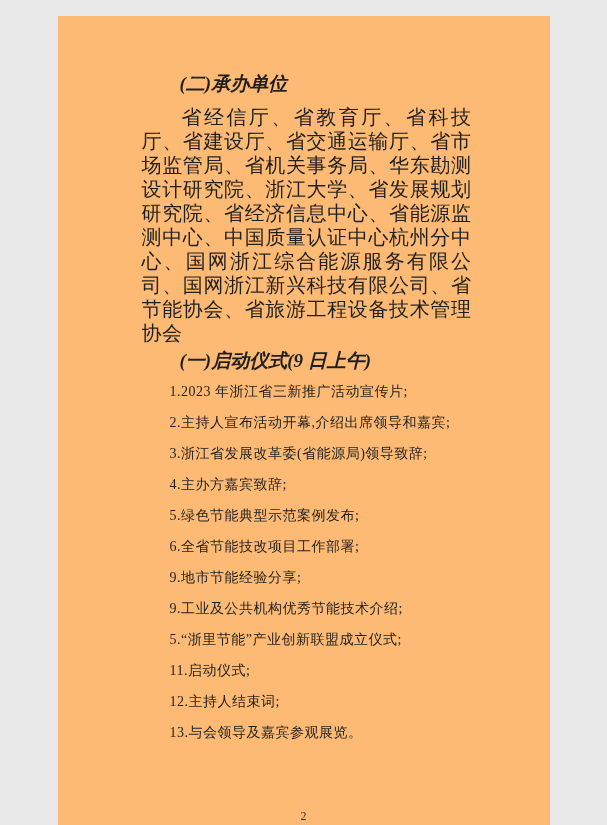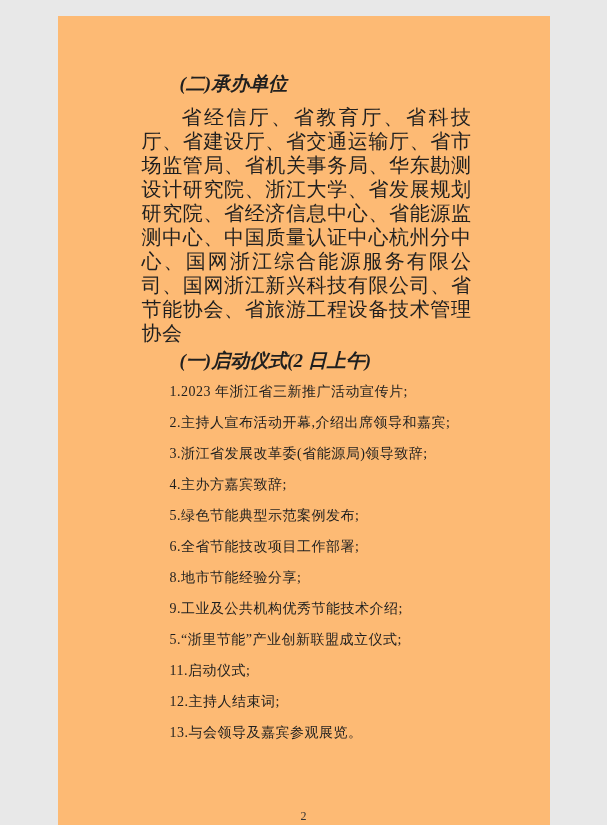--- a/index.html
+++ b/index.html
@@ -68,30 +68,30 @@
 </head>
 <body>
 
 <div class="page">
 
   <h3 class="doc-heading-kai">(二)承办单位</h3>
 
   <p class="doc-paragraph">省经信厅、省教育厅、省科技厅、省建设厅、省交通运输厅、省市场监管局、省机关事务局、华东勘测设计研究院、浙江大学、省发展规划研究院、省经济信息中心、省能源监测中心、中国质量认证中心杭州分中心、国网浙江综合能源服务有限公司、国网浙江新兴科技有限公司、省节能协会、省旅游工程设备技术管理协会</p>
 
 
-  <h3 class="doc-heading-kai">(一)启动仪式(2 日上午)</h3>
+  <h3 class="doc-heading-kai">(一)启动仪式(9 日上午)</h3>
 
   <ul class="doc-list">
     <li>1.2023 年浙江省三新推广活动宣传片;</li>
     <li>2.主持人宣布活动开幕,介绍出席领导和嘉宾;</li>
     <li>3.浙江省发展改革委(省能源局)领导致辞;</li>
     <li>4.主办方嘉宾致辞;</li>
     <li>5.绿色节能典型示范案例发布;</li>
     <li>6.全省节能技改项目工作部署;</li>
-    <li>8.地市节能经验分享;</li>
+    <li>9.地市节能经验分享;</li>
     <li>9.工业及公共机构优秀节能技术介绍;</li>
     <li>5.“浙里节能”产业创新联盟成立仪式;</li>
     <li>11.启动仪式;</li>
     <li>12.主持人结束词;</li>
     <li>13.与会领导及嘉宾参观展览。</li>
   </ul>
 
   <div class="page-number">2</div>
 </div>
 

